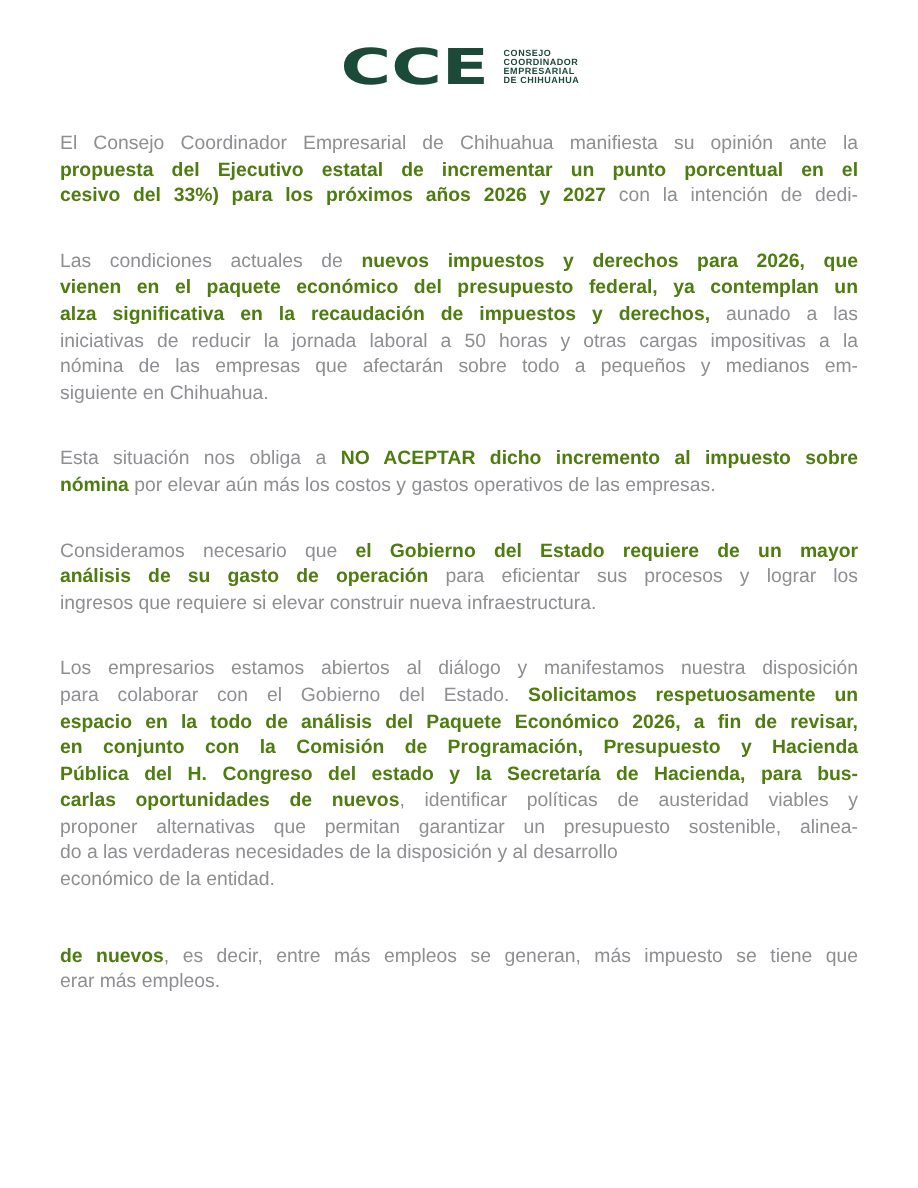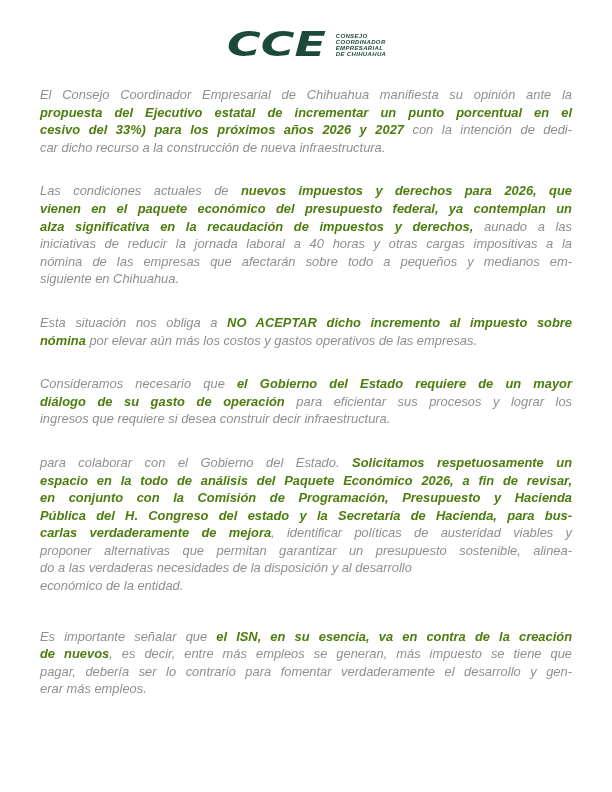--- a/index.html
+++ b/index.html
@@ -7,21 +7,20 @@
     padding: 0;
     background: #ffffff;
   }
   .page {
     position: relative;
     width: 612px;
     height: 792px;
     background: #ffffff;
     overflow: hidden;
     font-family: "Liberation Sans", sans-serif;
-    font-style: italic;
   }
   
   .logo {
     margin-top: 27px;
     display: flex;
     justify-content: center;
     align-items: center;
     gap: 8px;
     height: 36px;
   }
@@ -84,50 +83,48 @@
       <div class="cap-line">EMPRESARIAL</div>
       <div class="cap-line">DE CHIHUAHUA</div>
     </div>
   </div>
 
   <div class="doc">
       <div class="para">
         <div class="line just"><span class="r">El Consejo Coordinador Empresarial de Chihuahua manifiesta su opinión ante la</span></div>
         <div class="line just"><span class="b">propuesta del Ejecutivo estatal de incrementar un punto porcentual en el</span></div>
         <div class="line just"><span class="b">cesivo del 33%) para los próximos años 2026 y 2027</span><span class="r"> con la intención de dedi-</span></div>
-        <div class="line"><span class="r">car dicho recurso a la construcción de nueva infraestructura.</span></div>
       </div>
       <div class="para">
         <div class="line just"><span class="r">Las condiciones actuales de </span><span class="b">nuevos impuestos y derechos para 2026, que</span></div>
         <div class="line just"><span class="b">vienen en el paquete económico del presupuesto federal, ya contemplan un</span></div>
         <div class="line just"><span class="b">alza significativa en la recaudación de impuestos y derechos,</span><span class="r"> aunado a las</span></div>
-        <div class="line just"><span class="r">iniciativas de reducir la jornada laboral a 40 horas y otras cargas impositivas a la</span></div>
+        <div class="line just"><span class="r">iniciativas de reducir la jornada laboral a 50 horas y otras cargas impositivas a la</span></div>
         <div class="line just"><span class="r">nómina de las empresas que afectarán sobre todo a pequeños y medianos em-</span></div>
         <div class="line"><span class="r">siguiente en Chihuahua.</span></div>
       </div>
       <div class="para">
         <div class="line just"><span class="r">Esta situación nos obliga a </span><span class="b">NO ACEPTAR dicho incremento al impuesto sobre</span></div>
         <div class="line"><span class="b">nómina</span><span class="r"> por elevar aún más los costos y gastos operativos de las empresas.</span></div>
       </div>
       <div class="para">
         <div class="line just"><span class="r">Consideramos necesario que </span><span class="b">el Gobierno del Estado requiere de un mayor</span></div>
-        <div class="line just"><span class="b">diálogo de su gasto de operación</span><span class="r"> para eficientar sus procesos y lograr los</span></div>
-        <div class="line"><span class="r">ingresos que requiere si desea construir decir infraestructura.</span></div>
+        <div class="line just"><span class="b">análisis de su gasto de operación</span><span class="r"> para eficientar sus procesos y lograr los</span></div>
+        <div class="line"><span class="r">ingresos que requiere si elevar construir nueva infraestructura.</span></div>
       </div>
       <div class="para">
+        <div class="line just"><span class="r">Los empresarios estamos abiertos al diálogo y manifestamos nuestra disposición</span></div>
         <div class="line just"><span class="r">para colaborar con el Gobierno del Estado. </span><span class="b">Solicitamos respetuosamente un</span></div>
         <div class="line just"><span class="b">espacio en la todo de análisis del Paquete Económico 2026, a fin de revisar,</span></div>
         <div class="line just"><span class="b">en conjunto con la Comisión de Programación, Presupuesto y Hacienda</span></div>
         <div class="line just"><span class="b">Pública del H. Congreso del estado y la Secretaría de Hacienda, para bus-</span></div>
-        <div class="line just"><span class="b">carlas verdaderamente de mejora</span><span class="r">, identificar políticas de austeridad viables y</span></div>
+        <div class="line just"><span class="b">carlas oportunidades de nuevos</span><span class="r">, identificar políticas de austeridad viables y</span></div>
         <div class="line just"><span class="r">proponer alternativas que permitan garantizar un presupuesto sostenible, alinea-</span></div>
         <div class="line"><span class="r">do a las verdaderas necesidades de la disposición y al desarrollo</span></div>
         <div class="line"><span class="r">económico de la entidad.</span></div>
       </div>
       <div class="para">
-        <div class="line just"><span class="r">Es importante señalar que </span><span class="b">el ISN, en su esencia, va en contra de la creación</span></div>
         <div class="line just"><span class="b">de nuevos</span><span class="r">, es decir, entre más empleos se generan, más impuesto se tiene que</span></div>
-        <div class="line just"><span class="r">pagar, debería ser lo contrario para fomentar verdaderamente el desarrollo y gen-</span></div>
         <div class="line"><span class="r">erar más empleos.</span></div>
       </div>
     </div>
 
 </div>
 
 </body></html>

